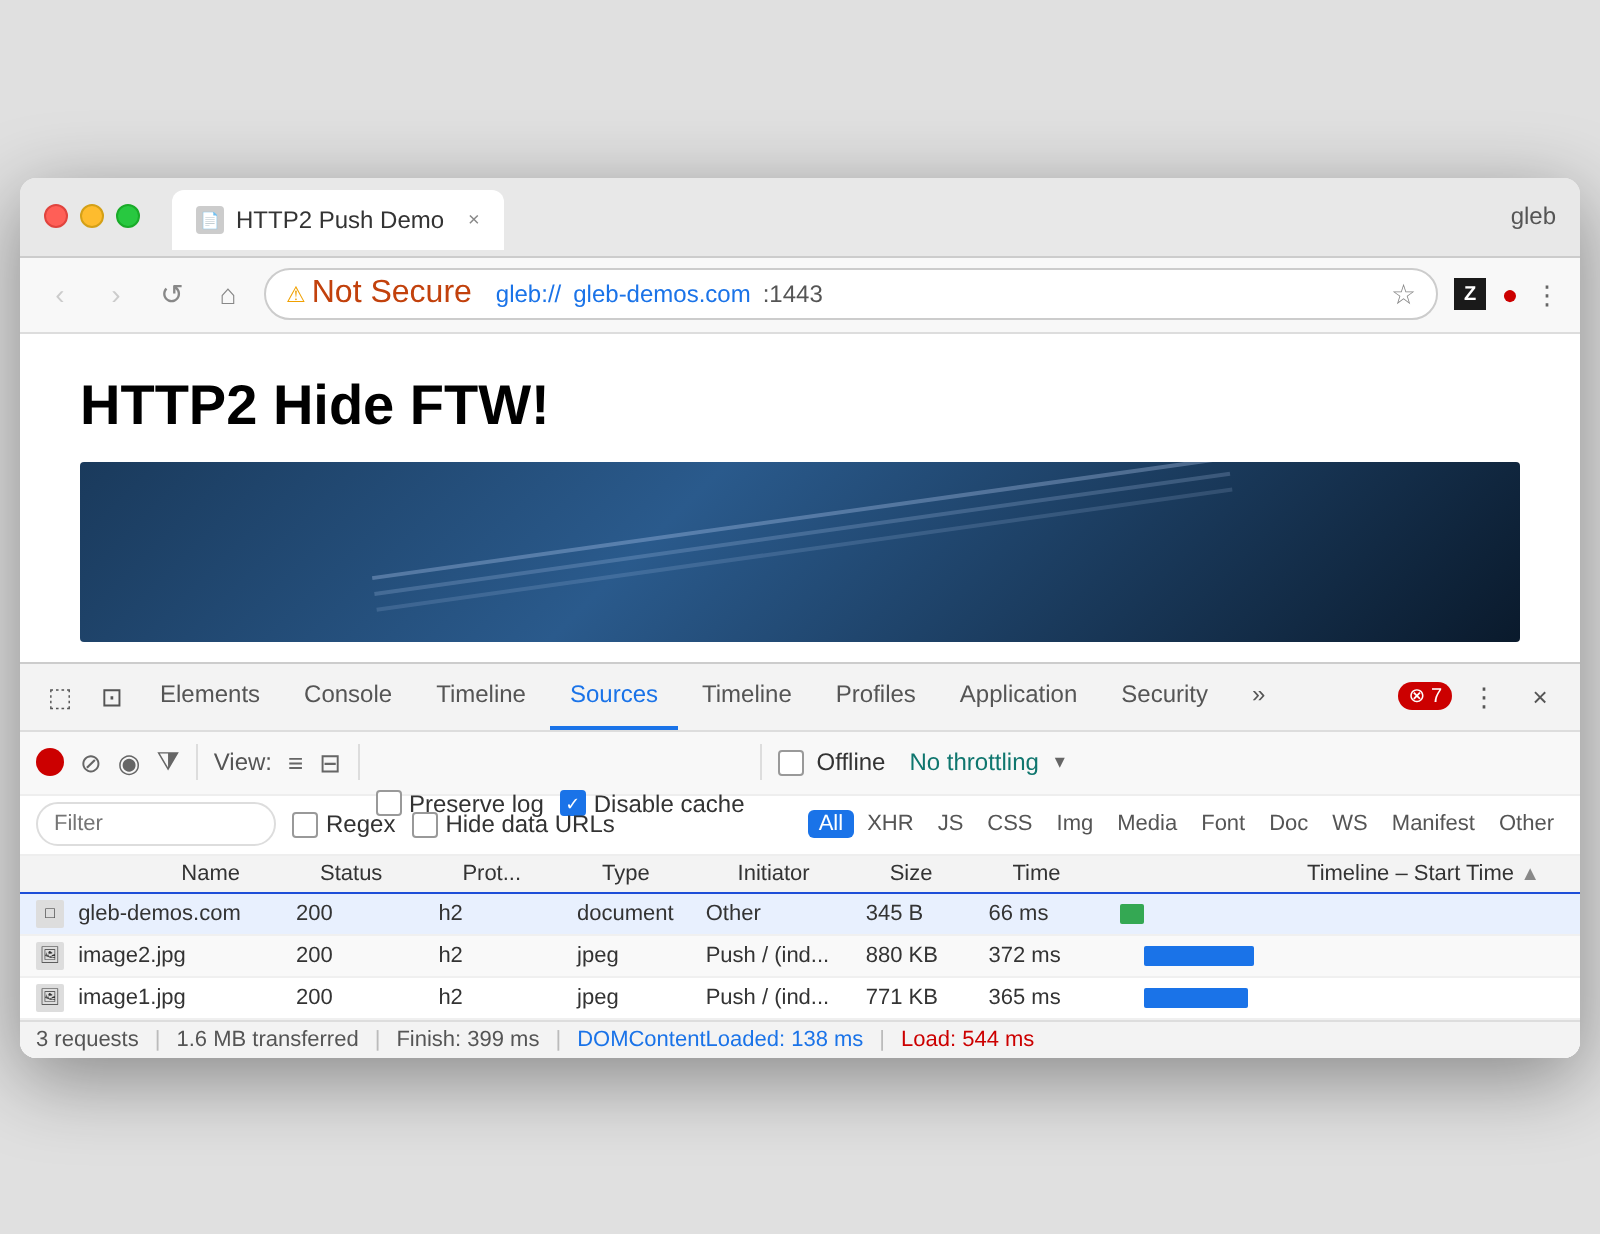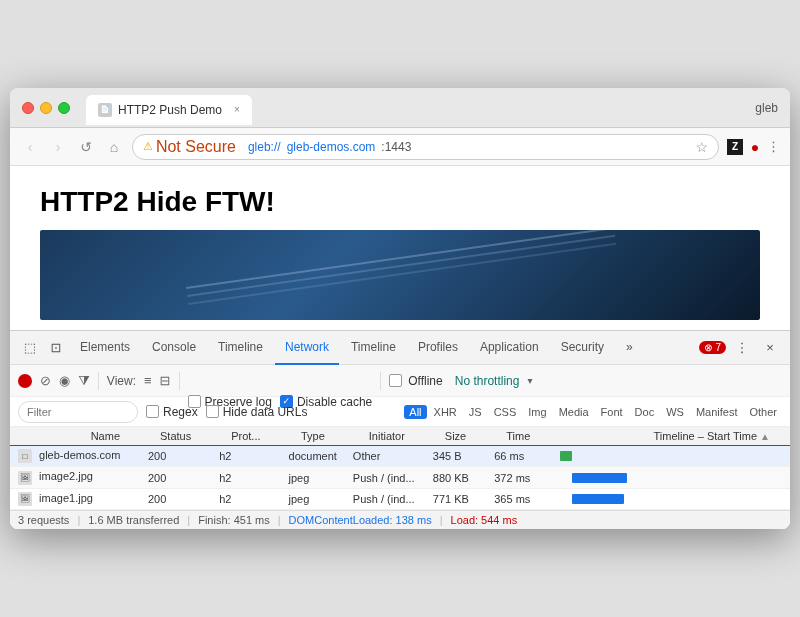--- a/index.html
+++ b/index.html
@@ -431,21 +431,21 @@
       <div class="devtools-tab">
           <span>Elements</span>
         </div>
       <div class="devtools-tab">
           <span>Console</span>
         </div>
       <div class="devtools-tab">
           <span>Timeline</span>
         </div>
       <div class="devtools-tab active">
-          <span>Network</span>
+          <span>Sources</span>
         </div>
       <div class="devtools-tab">
           <span>Timeline</span>
         </div>
       <div class="devtools-tab">
           <span>Profiles</span>
         </div>
       <div class="devtools-tab">
           <span>Application</span>
         </div>
@@ -582,20 +582,20 @@
           </tr>
         </tbody>
       </table>
     </div>
 
     <div class="status-bar">
       <span>3 requests</span>
       <span class="status-separator">|</span>
       <span>1.6 MB transferred</span>
       <span class="status-separator">|</span>
-      <span>Finish: 451 ms</span>
+      <span>Finish: 399 ms</span>
       <span class="status-separator">|</span>
       <span class="status-link-blue">DOMContentLoaded: 138 ms</span>
       <span class="status-separator">|</span>
       <span class="status-link-red">Load: 544 ms</span>
     </div>
   </div>
 </div>
 
 </body></html>

